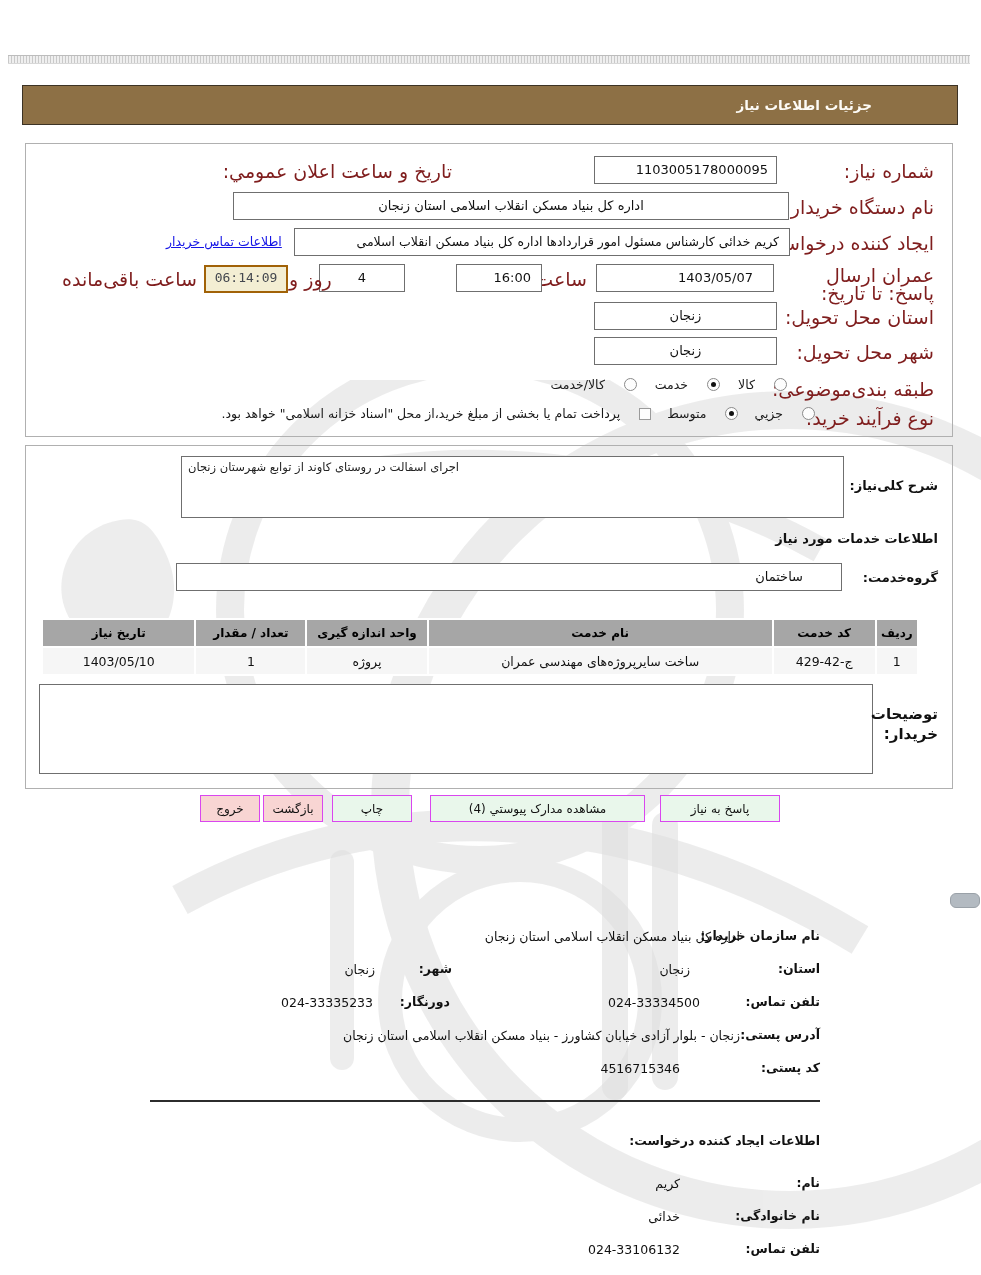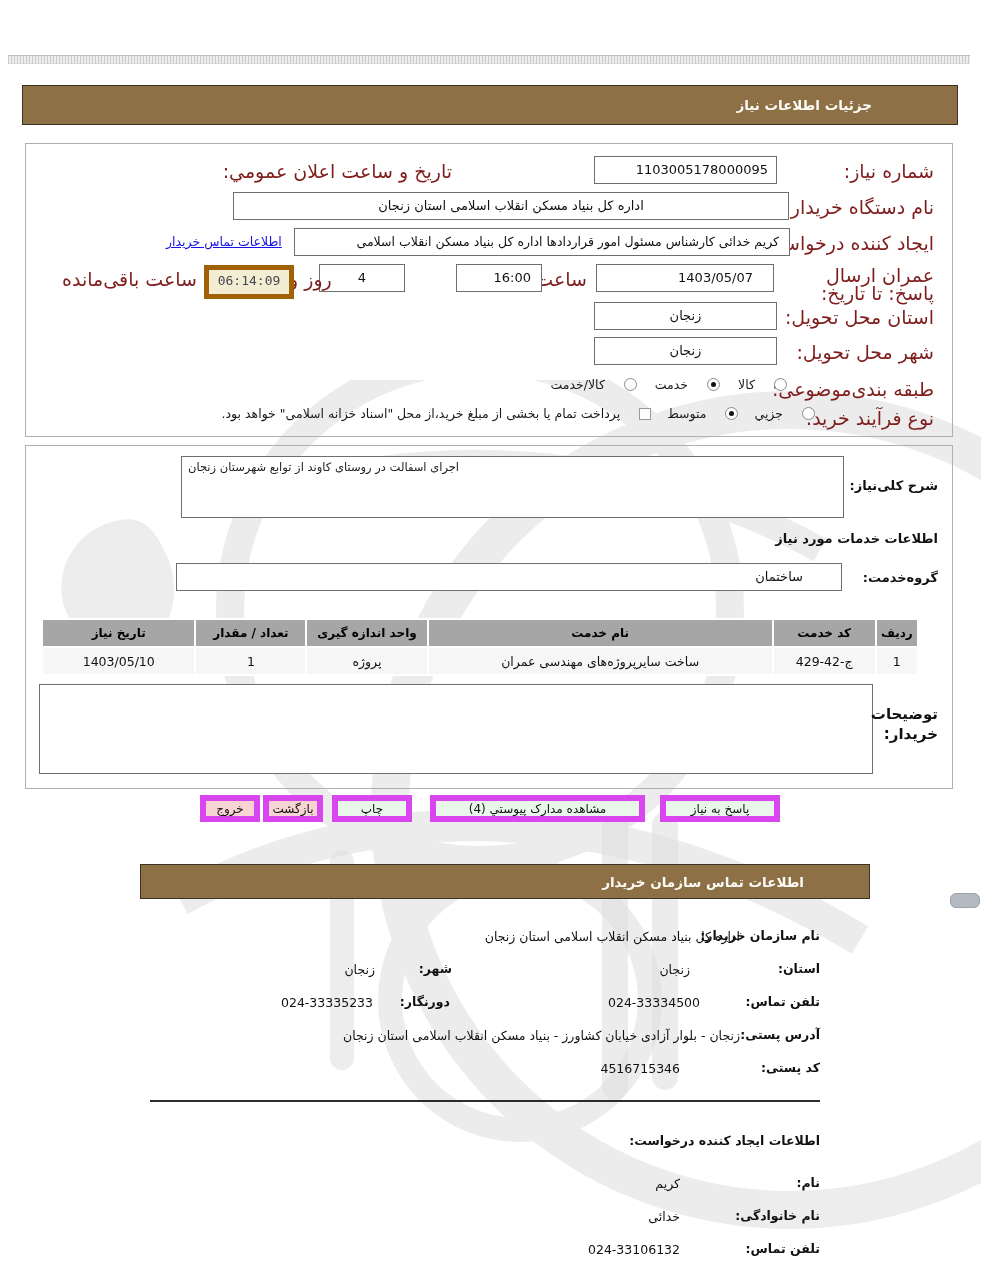--- a/index.html
+++ b/index.html
@@ -17,34 +17,34 @@
     border:1px solid #3c3325;}
   
   .panel{border:1px solid #b0b0b0;background:transparent;box-sizing:border-box;}
   .lbl{font-size:19px;color:#7f1d1d;white-space:nowrap;}
   .lbl-b{font-size:12.5px;font-weight:bold;color:#111;white-space:nowrap;}
   .val{font-size:12.5px;color:#111;white-space:nowrap;}
   .num{direction:ltr;unicode-bidi:embed;}
   .ibox{border:1px solid #6f6f6f;background:#fff;box-sizing:border-box;height:28px;
     line-height:26px;font-size:13px;color:#111;overflow:hidden;}
   .link{color:#1414e6;text-decoration:underline;font-size:12.5px;white-space:nowrap;cursor:pointer;}
-  .cd{border:5px solid #a16207;background:#f3eed3;color:#44484f;
+  .cd{border:2px solid #a16207;background:#f3eed3;color:#44484f;
     font-family:"DejaVu Sans Mono",monospace;font-size:13px;text-align:center;line-height:22px;}
   
   .opt{display:inline-flex;align-items:center;gap:19px;font-size:12.5px;white-space:nowrap;}
   .radio{width:13px;height:13px;border:1px solid #8a8a8a;border-radius:50%;background:#fdfdfd;
     display:inline-block;position:relative;box-sizing:border-box;flex:0 0 auto;}
   .radio.on::after{content:"";position:absolute;left:3px;top:3px;width:5px;height:5px;border-radius:50%;background:#111;}
   .chk{width:12px;height:12px;border:1px solid #9a9a9a;background:#fdfdfd;display:inline-block;box-sizing:border-box;flex:0 0 auto;}
   
   table.svc{border-collapse:separate;border-spacing:2px;background:#fff;table-layout:fixed;}
   table.svc th{background:#a6a6a6;color:#000;font-size:12px;font-weight:bold;height:26px;padding:0 4px;white-space:nowrap;overflow:hidden;}
   table.svc td{background:#f6f6f6;color:#111;font-size:12.5px;height:26px;text-align:center;padding:0 4px;white-space:nowrap;overflow:hidden;}
   
-  .btn{height:27px;box-sizing:border-box;border:6px solid #d946ef;font-size:12px;color:#111;
+  .btn{height:27px;box-sizing:border-box;border:1px solid #d946ef;font-size:12px;color:#111;
     display:flex;align-items:center;justify-content:center;cursor:pointer;font-family:inherit;padding:0;}
   .btn-green{background:#e9f7eb;}
   .btn-pink{background:#f8d5d3;}
   .hr{border-top:2px solid #2c2c2c;height:0;}
   .ta{border:1px solid #6f6f6f;background:#fff;box-sizing:border-box;font-size:11.5px;color:#222;
     padding:3px 6px;direction:rtl;}
   .wm{pointer-events:none;z-index:0;}
   .scroll-thumb{background:#b3bac1;border:1px solid #9aa1a8;border-radius:6px;}
 </style>
 </head>
@@ -179,23 +179,20 @@
     <div class="abs ta" style="left:13px;top:238px;width:834px;height:90px;"></div>
     <span class="abs lbl-b" style="right:14px;top:258px;width:76px;white-space:normal;line-height:20px;font-size:15px;text-align:right;">توضیحات خریدار:</span>
   </div>
 
   <button class="abs btn btn-green z" style="left:660px;top:795px;width:120px;">پاسخ به نیاز</button>
   <button class="abs btn btn-green z" style="left:430px;top:795px;width:215px;">مشاهده مدارک پیوستي (4)</button>
   <button class="abs btn btn-green z" style="left:332px;top:795px;width:80px;">چاپ</button>
   <button class="abs btn btn-pink z" style="left:263px;top:795px;width:60px;">بازگشت</button>
   <button class="abs btn btn-pink z" style="left:200px;top:795px;width:60px;">خروج</button>
 
-  <div class="abs bar z" style="left:140px;top:864px;width:730px;height:35px;padding-right:65px;">
-    <span>اطلاعات تماس سازمان خریدار</span>
-  </div>
   <div class="abs scroll-thumb z" style="left:950px;top:893px;width:28px;height:13px;"></div>
 
   <span class="abs lbl-b z" style="right:161px;top:928px;">نام سازمان خریدار:</span>
   <span class="abs val z" style="right:241px;top:929px;">اداره کل بنیاد مسکن انقلاب اسلامی استان زنجان</span>
 
   <span class="abs lbl-b z" style="right:161px;top:961px;">استان:</span>
   <span class="abs val z" style="right:291px;top:962px;">زنجان</span>
   <span class="abs lbl-b z" style="right:529px;top:961px;">شهر:</span>
   <span class="abs val z" style="right:606px;top:962px;">زنجان</span>
 

